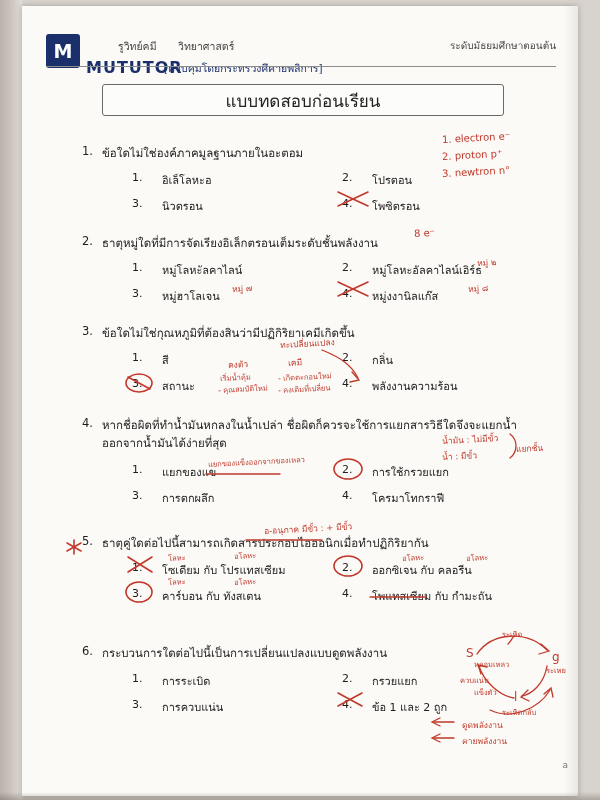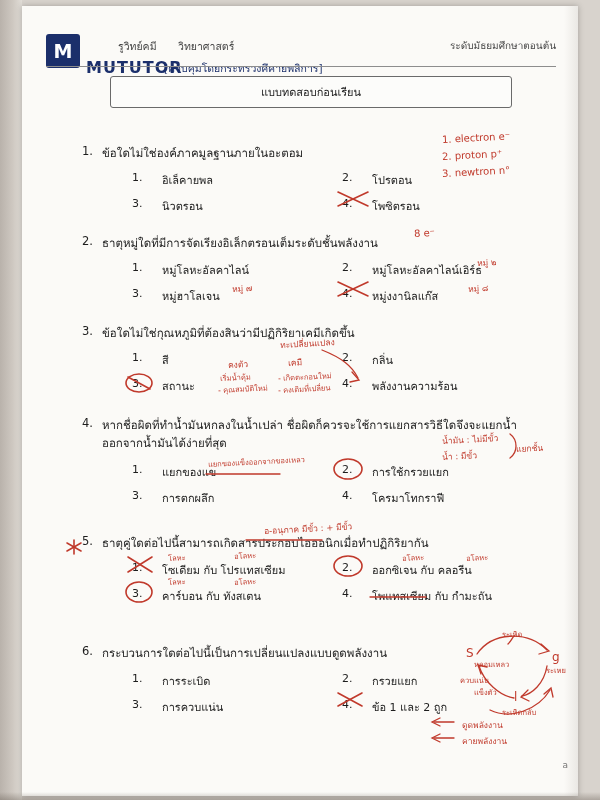--- a/index.html
+++ b/index.html
@@ -43,24 +43,24 @@
   }
   .brand{position:absolute;left:40px;top:30px;font-size:16px;letter-spacing:1px;color:#1b2f6b;font-weight:bold;}
   .brand-sub{position:absolute;left:118px;top:32px;font-size:10.5px;color:#1b2f6b;}
   .subj1{position:absolute;left:72px;top:10px;font-size:10.5px;color:#444;}
   .subj2{position:absolute;left:132px;top:10px;font-size:10.5px;color:#444;}
   .level{position:absolute;right:0;top:10px;font-size:10px;color:#444;}
   .hr{position:absolute;left:24px;top:60px;width:510px;height:1px;background:#8d8d8d;}
 
   
   .titlebox{
-    position:absolute;left:80px;top:70px;width:400px;height:30px;
+    position:absolute;left:80px;top:78px;width:400px;height:30px;
     border:1.3px solid #6a6a6a;border-radius:3px;
     display:flex;align-items:center;justify-content:center;
-    font-size:11px;color:#222;background:rgba(255,255,255,.4);margin-left:8px;
+    font-size:17px;color:#222;background:rgba(255,255,255,.4);
   }
 
   
   .q{position:absolute;left:0;width:556px;}
   .qnum{position:absolute;font-size:11.5px;color:#1d1d1d;}
   .qtext{position:absolute;font-size:11.5px;color:#1d1d1d;}
   .opt{position:absolute;font-size:11px;color:#1d1d1d;}
   .optn{position:absolute;font-size:11px;color:#1d1d1d;}
 
   
@@ -103,38 +103,38 @@
     <div class="brand-sub">[ควบคุมโดยกระทรวงศึคายพลิการ]</div>
   </div>
   <div class="hr"></div>
 
   <div class="titlebox">แบบทดสอบก่อนเรียน</div>
 
   <div class="q" style="top:0">
     <div class="qnum" style="left:60px;top:138px">1.</div>
     <div class="qtext" style="left:80px;top:138px">ข้อใดไม่ใช่องค์ภาคมูลฐานภายในอะตอม</div>
     <div class="optn" style="left:110px;top:165px">1.</div>
-    <div class="opt" style="left:140px;top:165px">อิเล็คายพล</div>
+    <div class="opt" style="left:140px;top:165px">อิเล็โลหะอ</div>
     <div class="optn" style="left:320px;top:165px">2.</div>
     <div class="opt" style="left:350px;top:165px">โปรตอน</div>
     <div class="optn" style="left:110px;top:191px">3.</div>
     <div class="opt" style="left:140px;top:191px">นิวตรอน</div>
     <div class="optn" style="left:320px;top:191px">4.</div>
     <div class="opt" style="left:350px;top:191px">โพซิตรอน</div>
 
     <div class="hw" style="left:420px;top:128px">1. electron  e⁻</div>
     <div class="hw" style="left:420px;top:145px">2. proton  p⁺</div>
     <div class="hw" style="left:420px;top:162px">3. newtron  n°</div>
   </div>
 
   <div class="q">
     <div class="qnum" style="left:60px;top:228px">2.</div>
     <div class="qtext" style="left:80px;top:228px">ธาตุหมู่ใดที่มีการจัดเรียงอิเล็กตรอนเต็มระดับชั้นพลังงาน</div>
     <div class="optn" style="left:110px;top:255px">1.</div>
-    <div class="opt" style="left:140px;top:255px">หมู่โลหะอัลคาไลน์</div>
+    <div class="opt" style="left:140px;top:255px">หมู่โลหะัลคาไลน์</div>
     <div class="optn" style="left:320px;top:255px">2.</div>
     <div class="opt" style="left:350px;top:255px">หมู่โลหะอัลคาไลน์เอิร์ธ</div>
     <div class="optn" style="left:110px;top:281px">3.</div>
     <div class="opt" style="left:140px;top:281px">หมู่ฮาโลเจน</div>
     <div class="optn" style="left:320px;top:281px">4.</div>
     <div class="opt" style="left:350px;top:281px">หมู่งงานิลแก๊ส</div>
     <div class="hw" style="left:392px;top:222px">8 e⁻</div>
     <div class="hw sm" style="left:455px;top:250px">หมู่ ๒</div>
     <div class="hw sm" style="left:210px;top:276px">หมู่ ๗</div>
     <div class="hw sm" style="left:446px;top:276px">หมู่ ๘</div>

